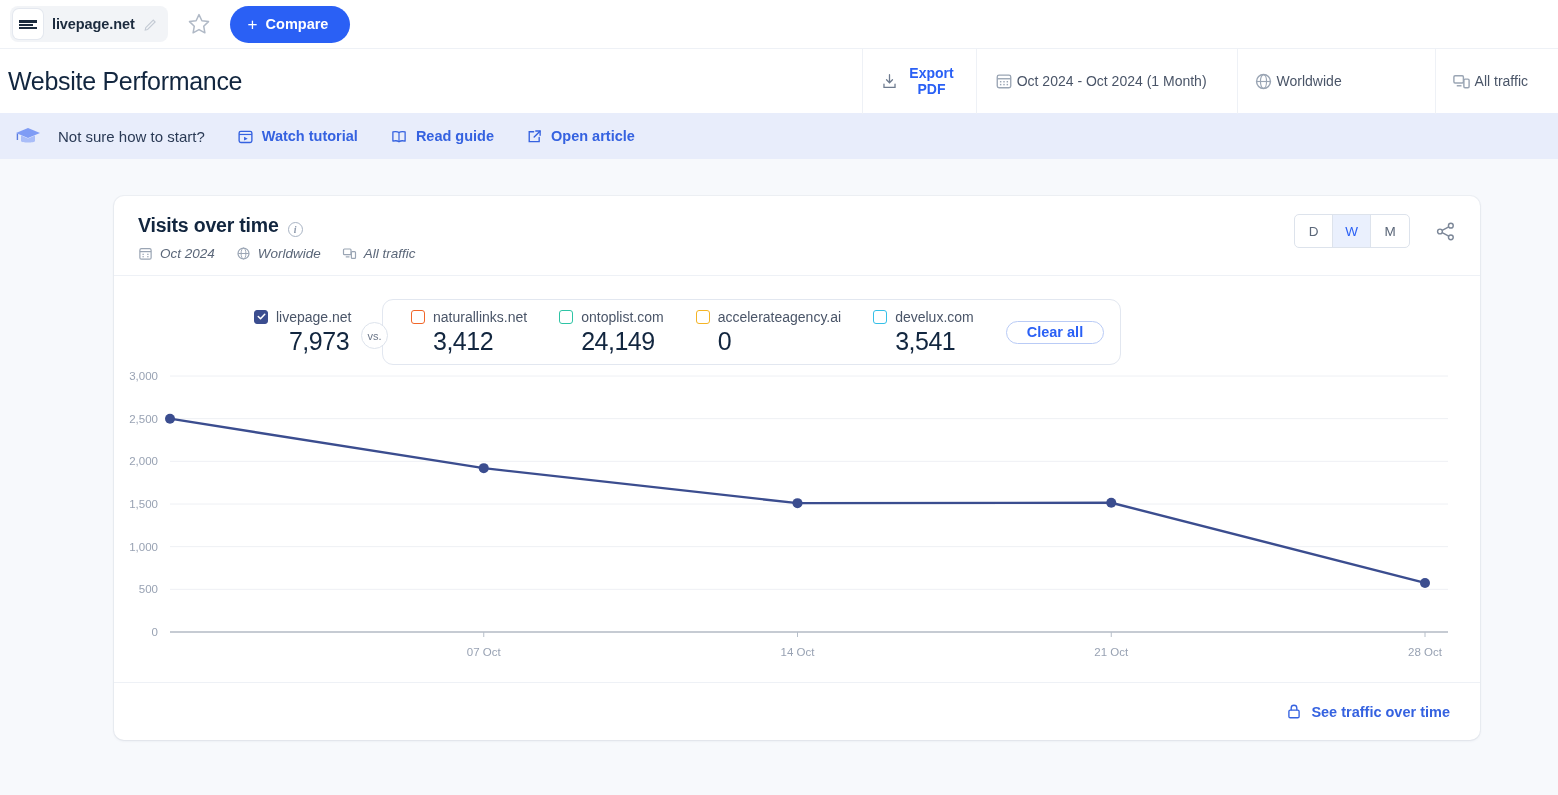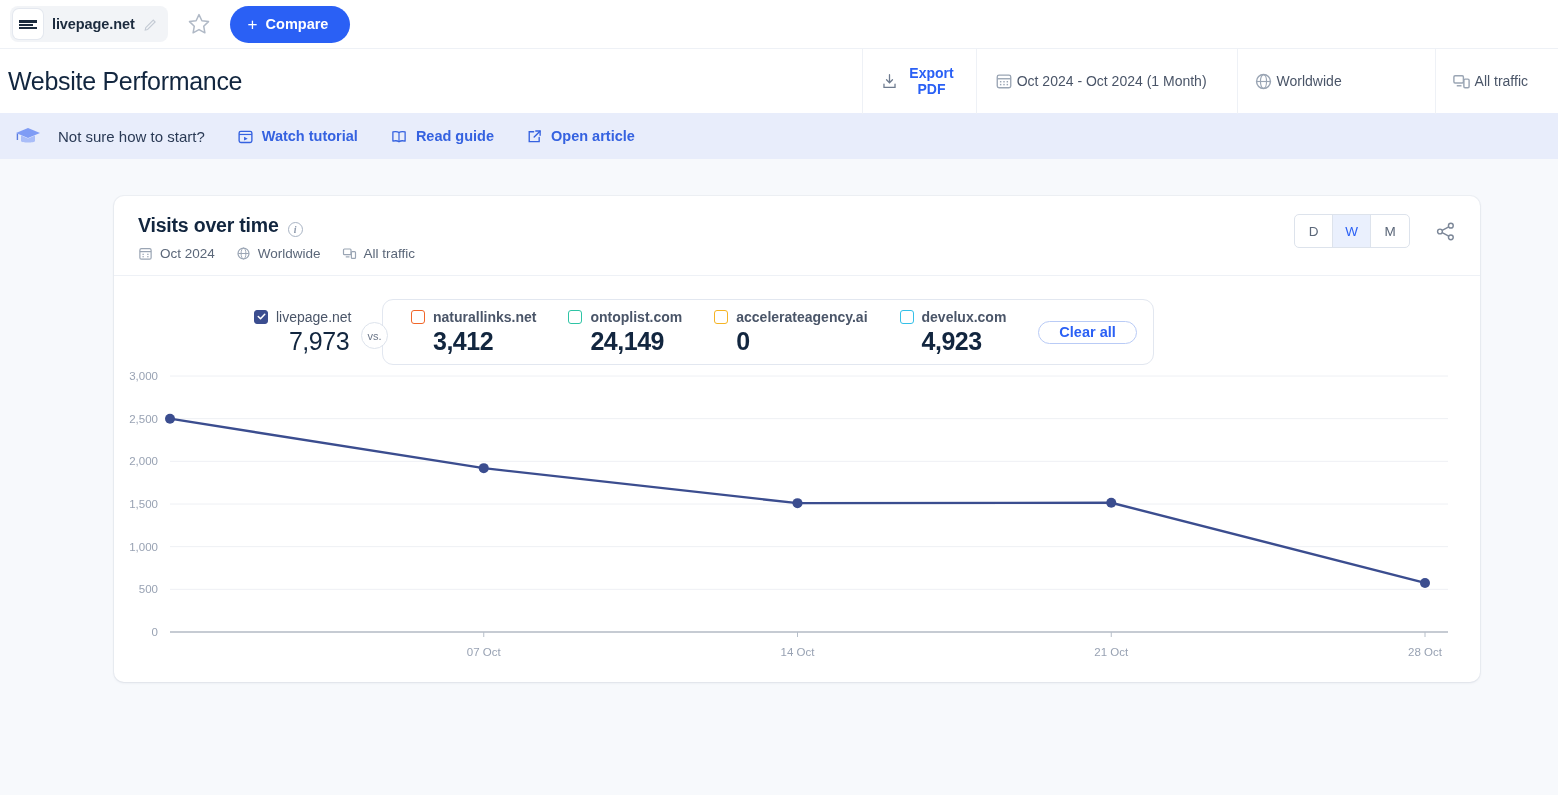--- a/index.html
+++ b/index.html
@@ -98,21 +98,21 @@
   }
   .info-circle {
     width: 15px; height: 15px; border-radius: 50%;
     border: 1.4px solid #a9b4c4; color: #8d99ab;
     font-size: 10px; font-style: italic; font-weight: 700;
     display: flex; align-items: center; justify-content: center;
     font-family: "Liberation Serif", serif;
   }
   .card-sub {
     display: flex; align-items: center; gap: 7px;
-    margin-top: 9px; font-size: 13.5px; color: #5b6779;
+    margin-top: 9px; font-size: 13.5px; color: #5b6779; font-style: italic;
   }
   .card-sub .sep { width: 7px; }
   .dwm {
     display: flex; border: 1px solid #dde3ec; border-radius: 5px; overflow: hidden;
     height: 34px; margin-right: 22px;
   }
   .dwm div {
     width: 38px; display: flex; align-items: center; justify-content: center;
     font-size: 13.5px; color: #5b6779; border-right: 1px solid #dde3ec; cursor: pointer;
   }
@@ -145,21 +145,21 @@
     width: 27px; height: 27px; border-radius: 50%;
     border: 1px solid #dde3ec; background: #fff;
     display: flex; align-items: center; justify-content: center;
     font-size: 11px; color: #6b7688; position: absolute; left: 247px; top: 46px; z-index: 3;
   }
   .comp-box {
     border: 1px solid #e2e7f0; border-radius: 11px; background: #fff;
     height: 66px; display: flex; align-items: center;
     padding: 0 16px 0 28px; gap: 0; margin-left: 20px;
   }
-  .comp-item { margin-right: 32px; font-weight: bold; }
+  .comp-item { margin-right: 32px; }
   .comp-item .lbl { display: flex; align-items: center; gap: 8px; font-size: 14px; color: #4a5568; }
   .comp-item .val { font-size: 25px; color: #12263f; margin-top: 2px; margin-left: 22px; letter-spacing: -.5px; }
   .clear-all {
     border: 1px solid #b9cbf6; color: #2a60f5; background: #fff;
     border-radius: 19px; height: 23px; padding: 0 20px;
     font-size: 14.5px; font-weight: 700; cursor: pointer; font-family: inherit;
   }
 
   
   .chart-area { position: relative; height: 320px; padding: 0 0 0 0; }
@@ -381,21 +381,21 @@
           <span>accelerateagency.ai</span>
         </div>
         <div class="val">0</div>
       </div>
 
       <div class="comp-item">
         <div class="lbl">
           <span class="cbx" style="border-color:#35c0e8"></span>
           <span>develux.com</span>
         </div>
-        <div class="val">4,923</div>
+        <div class="val">3,541</div>
       </div>
 
       <button class="clear-all">Clear all</button>
     </div>
   </div>
 
   <div class="chart-area">
     <svg class="chart-svg" width="1366" height="310" viewBox="0 0 1366 310">
       <g id="gridlines">
             <line x1="56" x2="1334" y1="270" y2="270" stroke="#8d97a8" stroke-width="1.2"></line>
@@ -431,15 +431,22 @@
       <g id="series-points">
             <circle cx="56" cy="56.66666666666666" r="5" fill="#3b4d8f"></circle>
             <circle cx="369.75" cy="106.16" r="5" fill="#3b4d8f"></circle>
             <circle cx="683.5" cy="141.14666666666668" r="5" fill="#3b4d8f"></circle>
             <circle cx="997.25" cy="140.72" r="5" fill="#3b4d8f"></circle>
             <circle cx="1311" cy="220.93333333333334" r="5" fill="#3b4d8f"></circle>
           </g>
     </svg>
   </div>
 
+  <div class="card-foot">
+    <svg width="16" height="17" viewBox="0 0 18 20">
+      <rect x="3" y="8.4" width="12" height="9" rx="1.6" fill="none" stroke="#3562e0" stroke-width="1.6"></rect>
+      <path d="M5.7 8.4 V6 a3.3 3.3 0 0 1 6.6 0 V8.4" fill="none" stroke="#3562e0" stroke-width="1.6"></path>
+    </svg>
+    <span class="foot-link">See traffic over time</span>
+  </div>
 
 </div>
 </div>
 
 </body></html>

